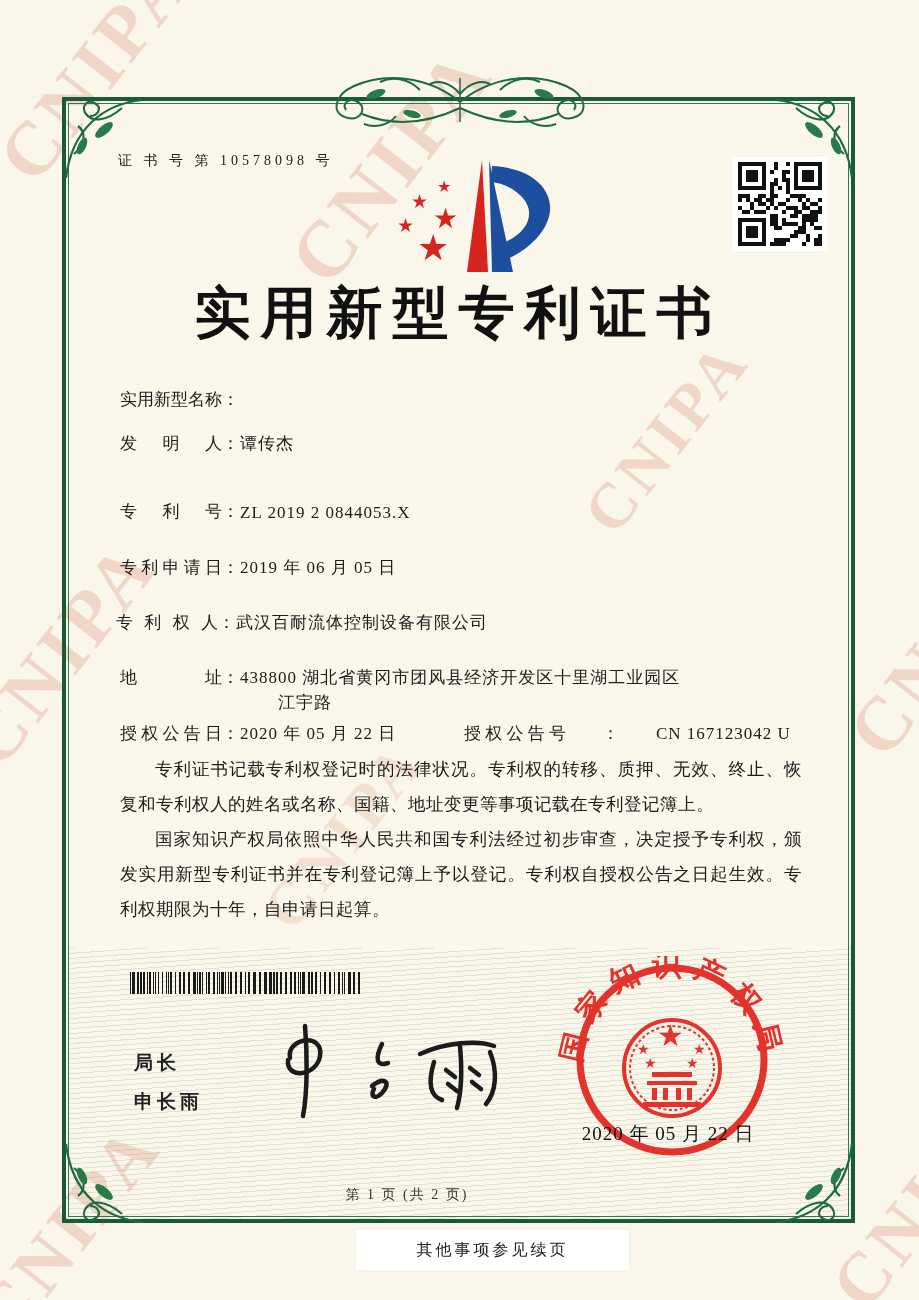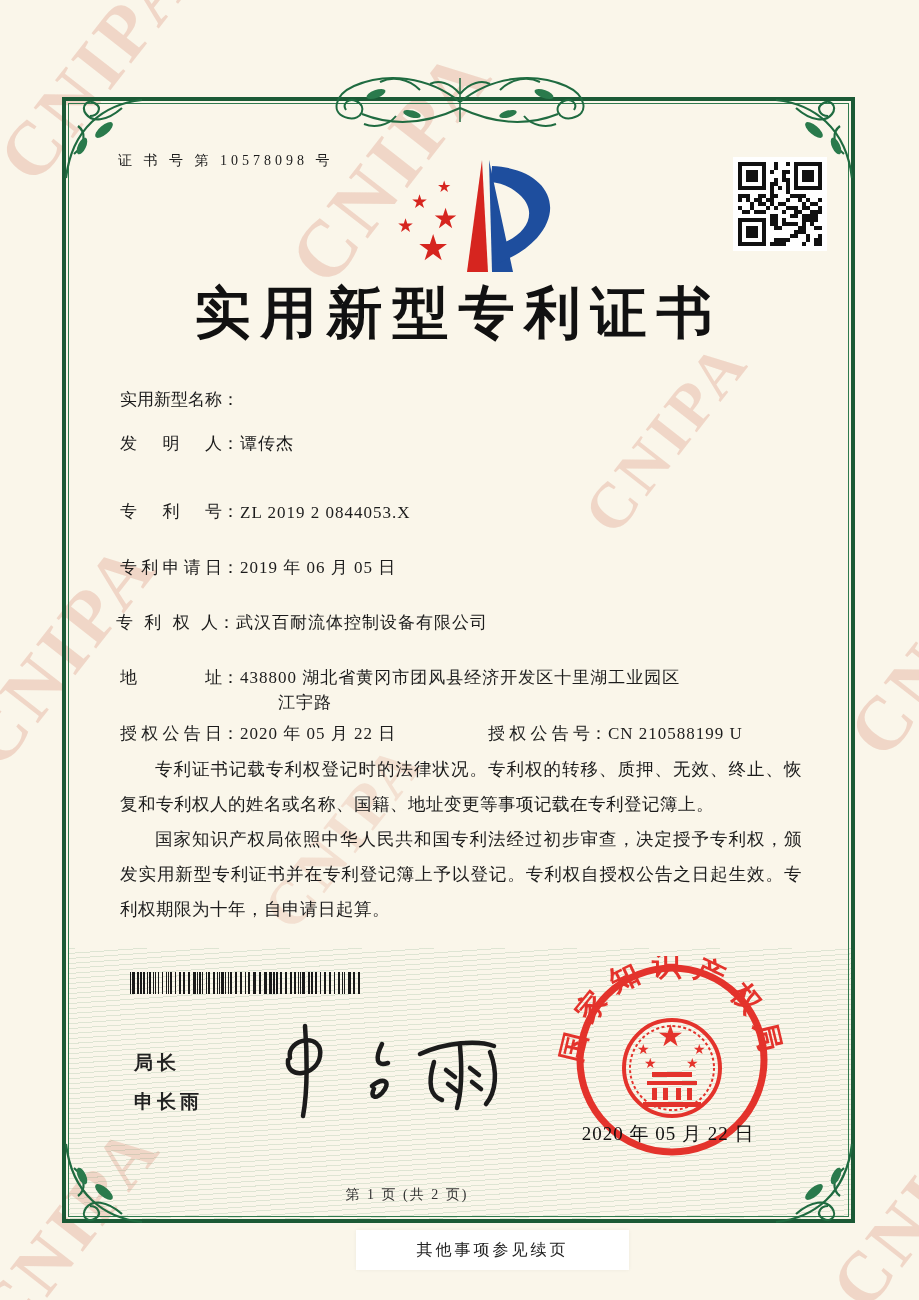--- a/index.html
+++ b/index.html
@@ -325,24 +325,24 @@
       <span class="flabel">地址</span>
         <span class="fcolon">：</span>
         <span class="fvalue">438800 湖北省黄冈市团风县经济开发区十里湖工业园区</span>
     </div>
     <div class="addr2">江宇路</div>
     <div class="frow" style="left:120px; top:722px;">
       <span class="flabel">授权公告日</span>
         <span class="fcolon">：</span>
         <span class="fvalue">2020 年 05 月 22 日</span>
     </div>
-    <div class="frow" style="left:488px; top:722px;">
+    <div class="frow" style="left:464px; top:722px;gap:36px;">
       <span class="flabel">授权公告号</span>
         <span class="fcolon">：</span>
-        <span class="fvalue">CN 210588199 U</span>
+        <span class="fvalue">CN 167123042 U</span>
     </div>
 
     <div class="paras">
       <p>专利证书记载专利权登记时的法律状况。专利权的转移、质押、无效、终止、恢复和专利权人的姓名或名称、国籍、地址变更等事项记载在专利登记簿上。</p>
       <p>国家知识产权局依照中华人民共和国专利法经过初步审查，决定授予专利权，颁发实用新型专利证书并在专利登记簿上予以登记。专利权自授权公告之日起生效。专利权期限为十年，自申请日起算。</p>
     </div>
 
     <svg id="barcode" style="position:absolute; left:130px; top:972px;" width="236" height="22" viewBox="0 0 236 22">
         <rect x="0" y="0" width="1" height="22" fill="#191919"></rect>
         <rect x="2" y="0" width="3" height="22" fill="#191919"></rect>

